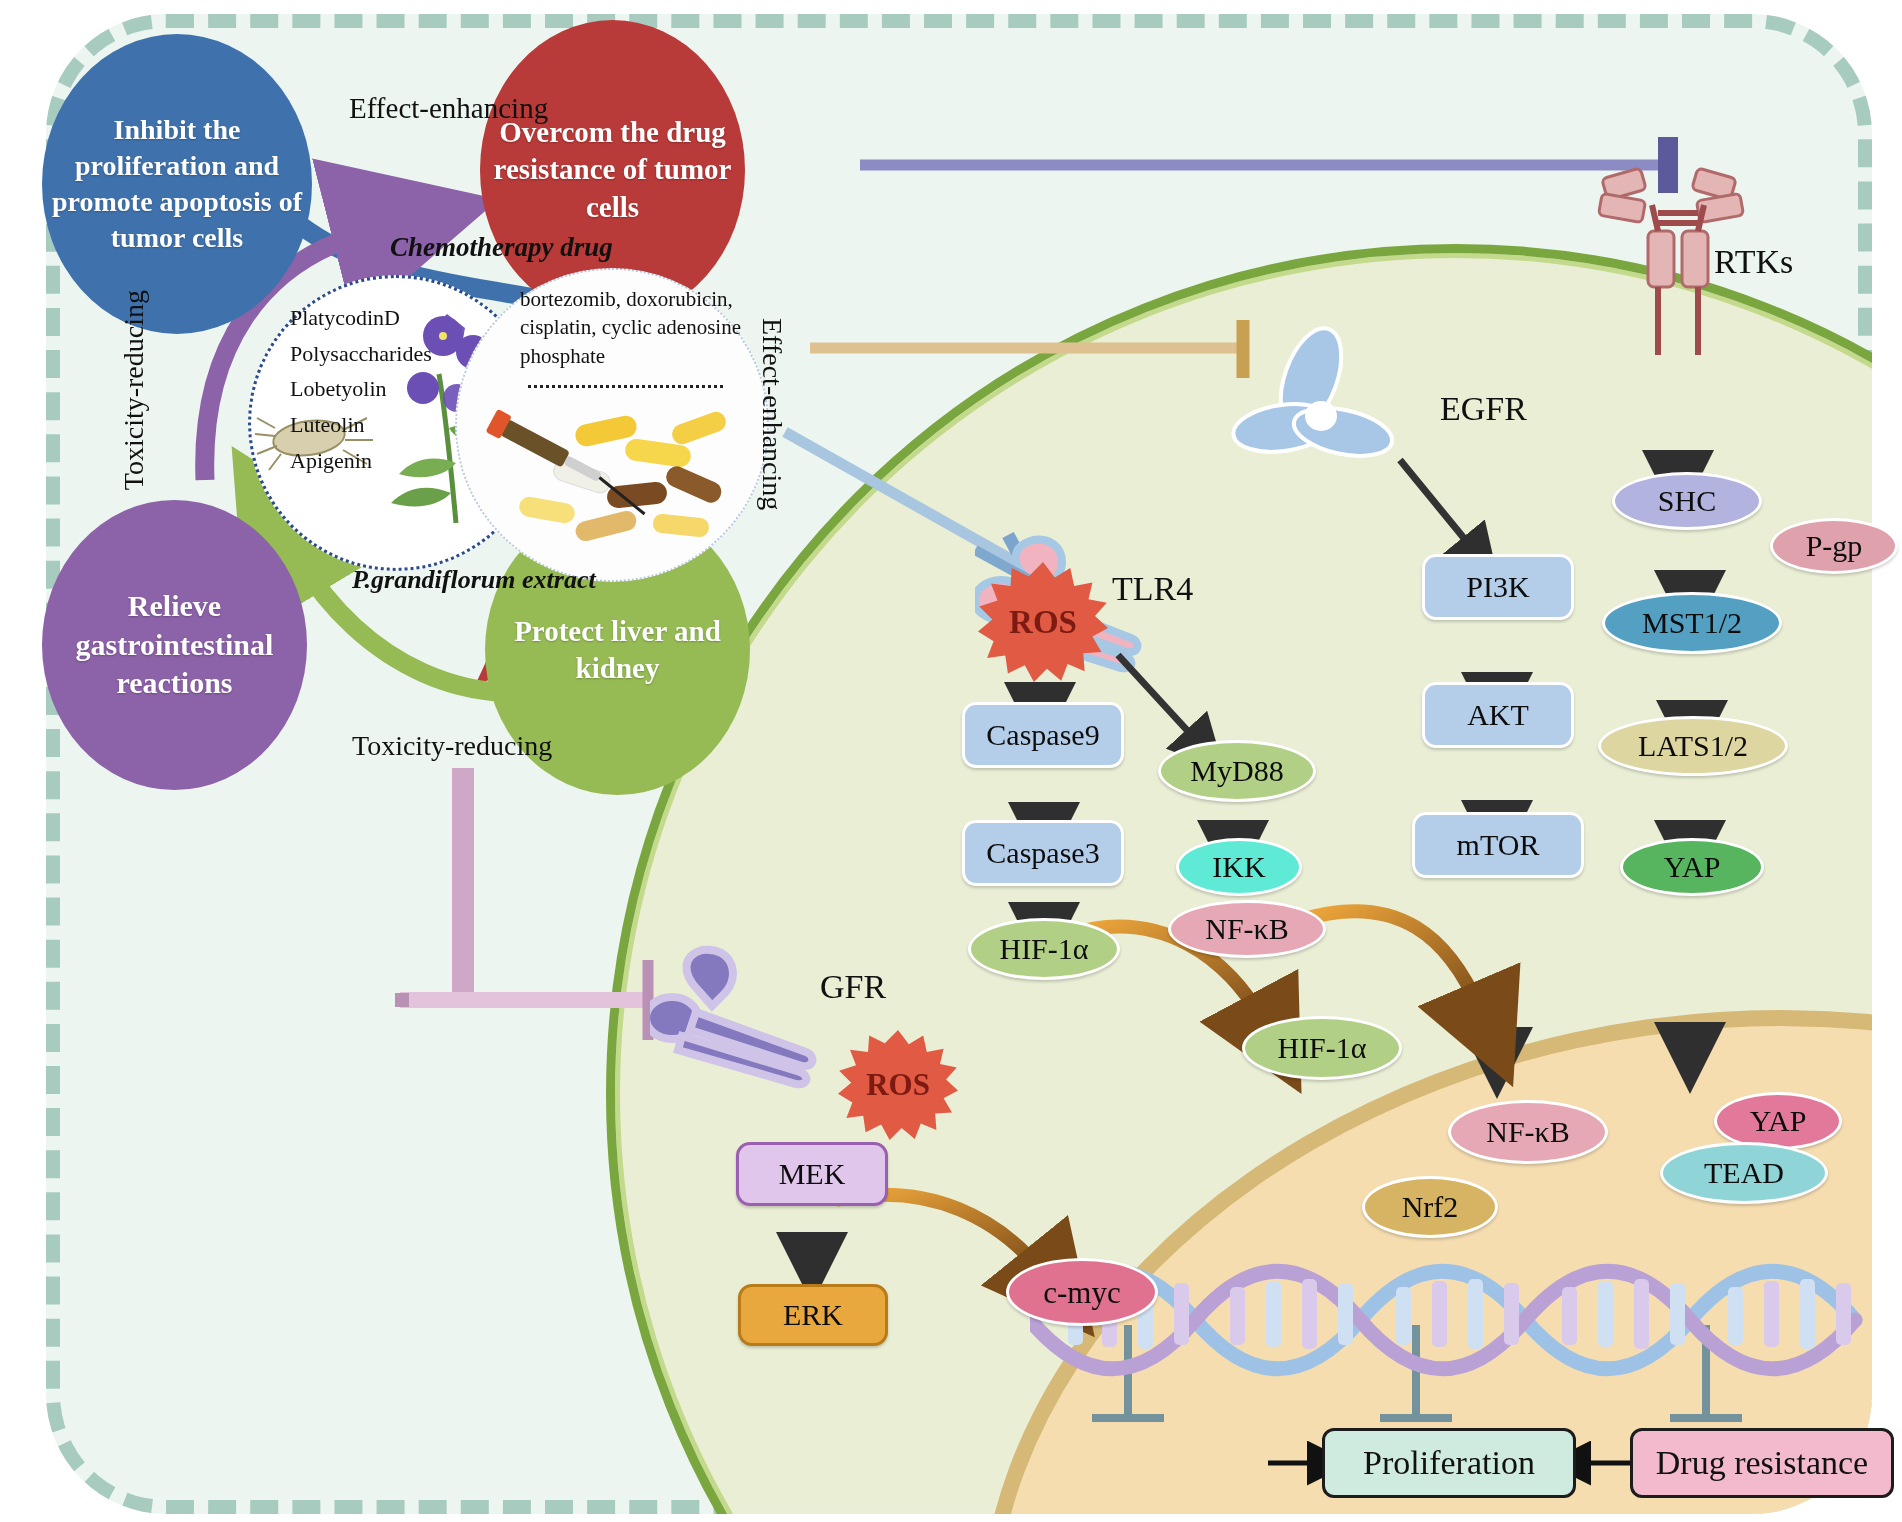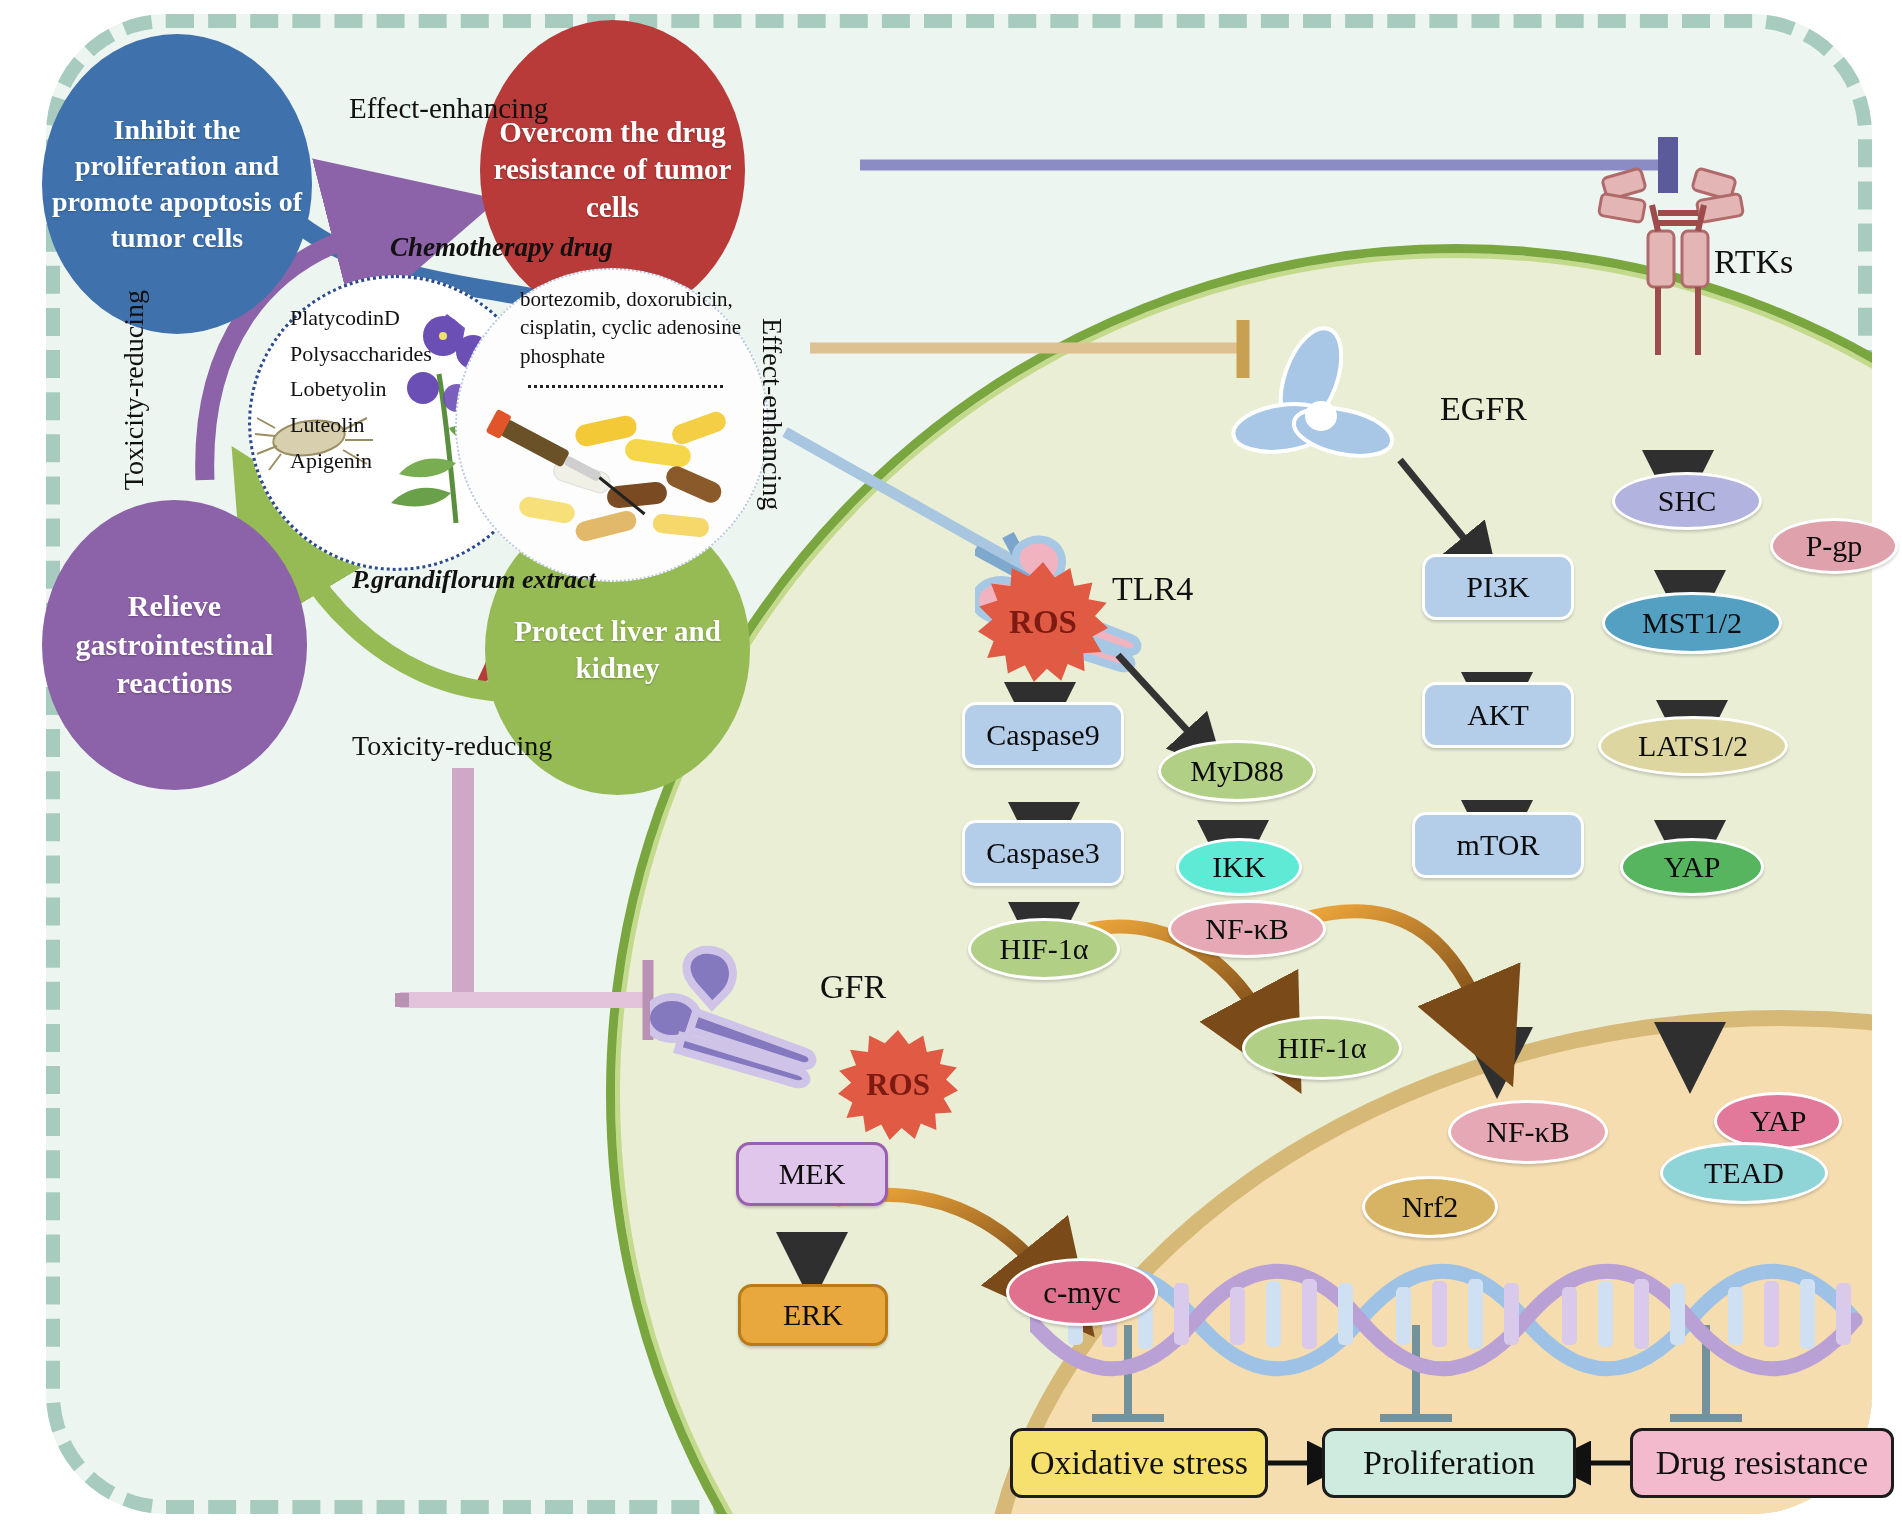--- a/index.html
+++ b/index.html
@@ -535,23 +535,20 @@
   <div class="node pill c-pinkhi" style="left:1714px;top:1092px;width:128px;height:58px;">
     <span>YAP</span>
     </div>
   <div class="node pill c-cyan" style="left:1660px;top:1142px;width:168px;height:62px;">
     <span>TEAD</span>
     </div>
   <div class="node pill c-myc" style="left:1006px;top:1258px;width:152px;height:68px;font-size:31px;">
     <span>c-myc</span>
     </div>
 
-  <div class="outcome o-yellow" style="left:1010px;top:1428px;width:258px;height:70px;">
-    <span>Oxidative stress</span>
-    </div>
   <div class="outcome o-mint" style="left:1322px;top:1428px;width:254px;height:70px;">
     <span>Proliferation</span>
     </div>
   <div class="outcome o-pink" style="left:1630px;top:1428px;width:264px;height:70px;">
     <span>Drug resistance</span>
     </div>
 
 </div>
 
 </body></html>

